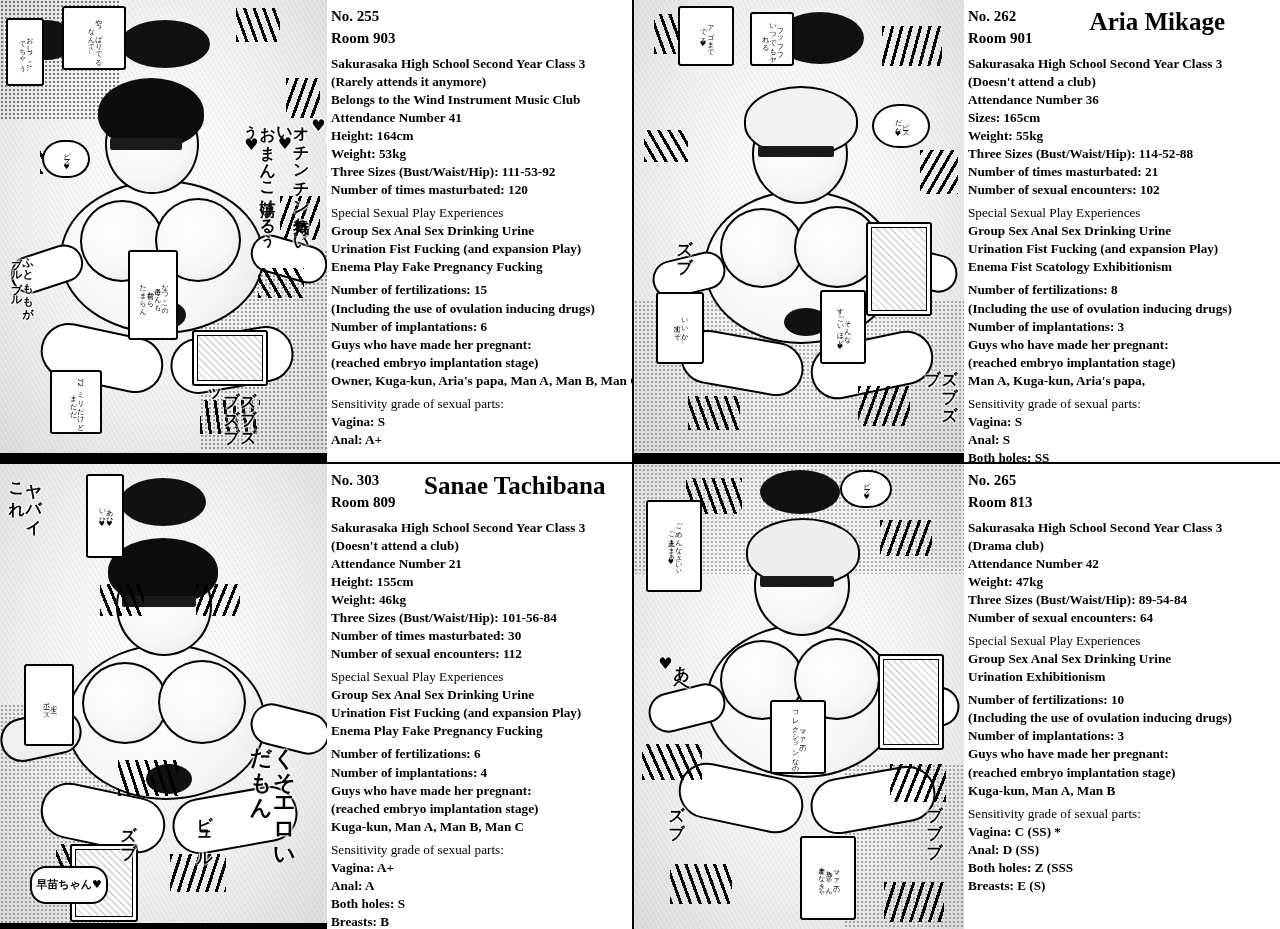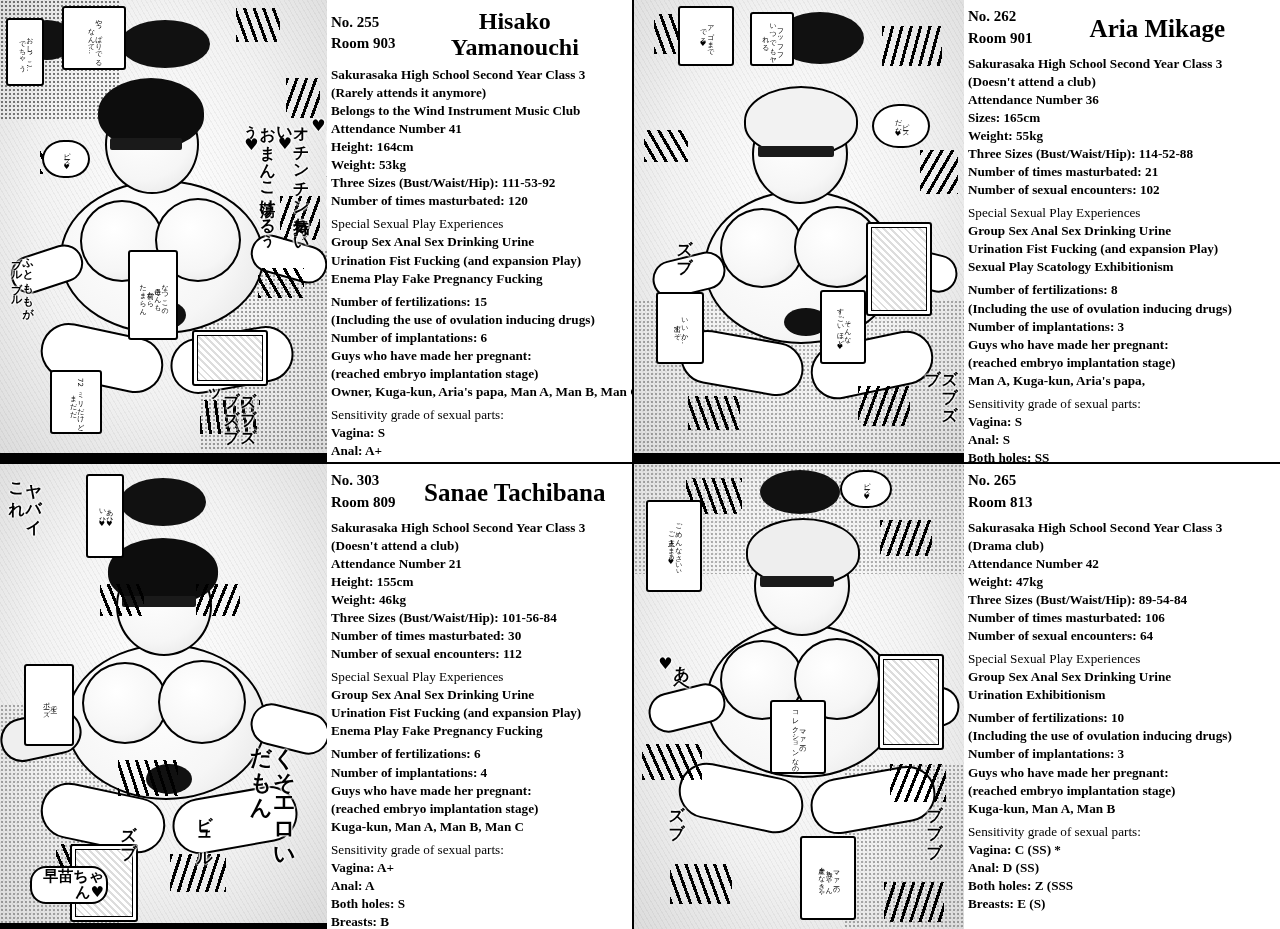--- a/index.html
+++ b/index.html
@@ -44,21 +44,21 @@
   .info {
     flex: 1 1 auto;
     background: #ffffff;
     padding: 6px 8px 4px 4px;
     box-sizing: border-box;
     overflow: hidden;
   }
 
   .hdr {
     display: flex;
-    align-items: center;
+    align-items: flex-start;
   }
   .hdr-left {
     flex: 0 0 auto;
     padding-right: 10px;
   }
   .hdr-no, .hdr-room {
     font-size: 15px;
     font-weight: bold;
     line-height: 1.45;
     white-space: nowrap;
@@ -253,22 +253,20 @@
         </div>
       <div class="vtext big" style="left:206px;top:380px;height:66px;">ズブズブズブッ</div>
     </div>
 
     <div class="info">
       <div class="hdr">
         <div class="hdr-left">
           <div class="hdr-no">No. 255</div>
           <div class="hdr-room">Room 903</div>
         </div>
-        <div class="hdr-name two-line" style="white-space:pre-line">Hisako
-Yamanouchi</div>
       </div>
       <div class="block">
         <div class="line">Sakurasaka High School Second Year Class 3</div>
         <div class="line">(Rarely attends it anymore)</div>
         <div class="line">Belongs to the Wind Instrument Music Club</div>
         <div class="line">Attendance Number 41</div>
         <div class="line">Height: 164cm</div>
         <div class="line">Weight: 53kg</div>
         <div class="line">Three Sizes (Bust/Waist/Hip): 111-53-92</div>
         <div class="line">Number of times masturbated: 120</div>
@@ -364,21 +362,21 @@
         <div class="line">Sizes: 165cm</div>
         <div class="line">Weight: 55kg</div>
         <div class="line">Three Sizes (Bust/Waist/Hip): 114-52-88</div>
         <div class="line">Number of times masturbated: 21</div>
         <div class="line">Number of sexual encounters: 102</div>
       </div>
       <div class="block">
         <div class="sect-title">Special Sexual Play Experiences</div>
         <div class="line">Group Sex  Anal Sex  Drinking Urine</div>
         <div class="line">Urination  Fist Fucking (and expansion Play)</div>
-        <div class="line">Sexual Play  Scatology  Exhibitionism</div>
+        <div class="line">Enema Fist  Scatology  Exhibitionism</div>
       </div>
       <div class="block">
         <div class="line">Number of fertilizations: 8</div>
         <div class="line">(Including the use of ovulation inducing drugs)</div>
         <div class="line">Number of implantations: 3</div>
         <div class="line">Guys who have made her pregnant:</div>
         <div class="line">(reached embryo implantation stage)</div>
         <div class="line">Man A, Kuga-kun, Aria's papa,</div>
       </div>
       <div class="block">
@@ -425,21 +423,21 @@
           <span>あひ♥
 いひ♥</span>
         </div>
       <div class="bubble rect" style="left:24px;top:200px;width:46px;height:78px;">
           <span>生で
 ポーズ</span>
         </div>
       <div class="vtext huge" style="left:250px;top:268px;height:130px;">くそエロい
 だもん</div>
       <div class="bubble rect" style="left:30px;top:402px;width:74px;height:34px;border-radius:16px;">
-          <span style="writing-mode:horizontal-tb;font-size:15px;font-weight:bold;text-align:right;">早苗ちゃん♥</span>
+          <span style="writing-mode:horizontal-tb;font-size:11px;font-weight:bold;text-align:right;">早苗ちゃん♥</span>
         </div>
       <div class="vtext big" style="left:120px;top:350px;height:60px;">ズブ</div>
       <div class="vtext big" style="left:196px;top:340px;height:58px;">ビュル</div>
     </div>
 
     <div class="info">
       <div class="hdr">
         <div class="hdr-left">
           <div class="hdr-no">No. 303</div>
           <div class="hdr-room">Room 809</div>
@@ -537,21 +535,20 @@
           <div class="hdr-no">No. 265</div>
           <div class="hdr-room">Room 813</div>
         </div>
       </div>
       <div class="block">
         <div class="line">Sakurasaka High School Second Year Class 3</div>
         <div class="line">(Drama club)</div>
         <div class="line">Attendance Number 42</div>
         <div class="line">Weight: 47kg</div>
         <div class="line">Three Sizes (Bust/Waist/Hip): 89-54-84</div>
-        <div class="line">Number of times masturbated: 106</div>
         <div class="line">Number of sexual encounters: 64</div>
       </div>
       <div class="block">
         <div class="sect-title">Special Sexual Play Experiences</div>
         <div class="line">Group Sex Anal Sex Drinking Urine</div>
         <div class="line">Urination  Exhibitionism</div>
       </div>
       <div class="block">
         <div class="line">Number of fertilizations: 10</div>
         <div class="line">(Including the use of ovulation inducing drugs)</div>

